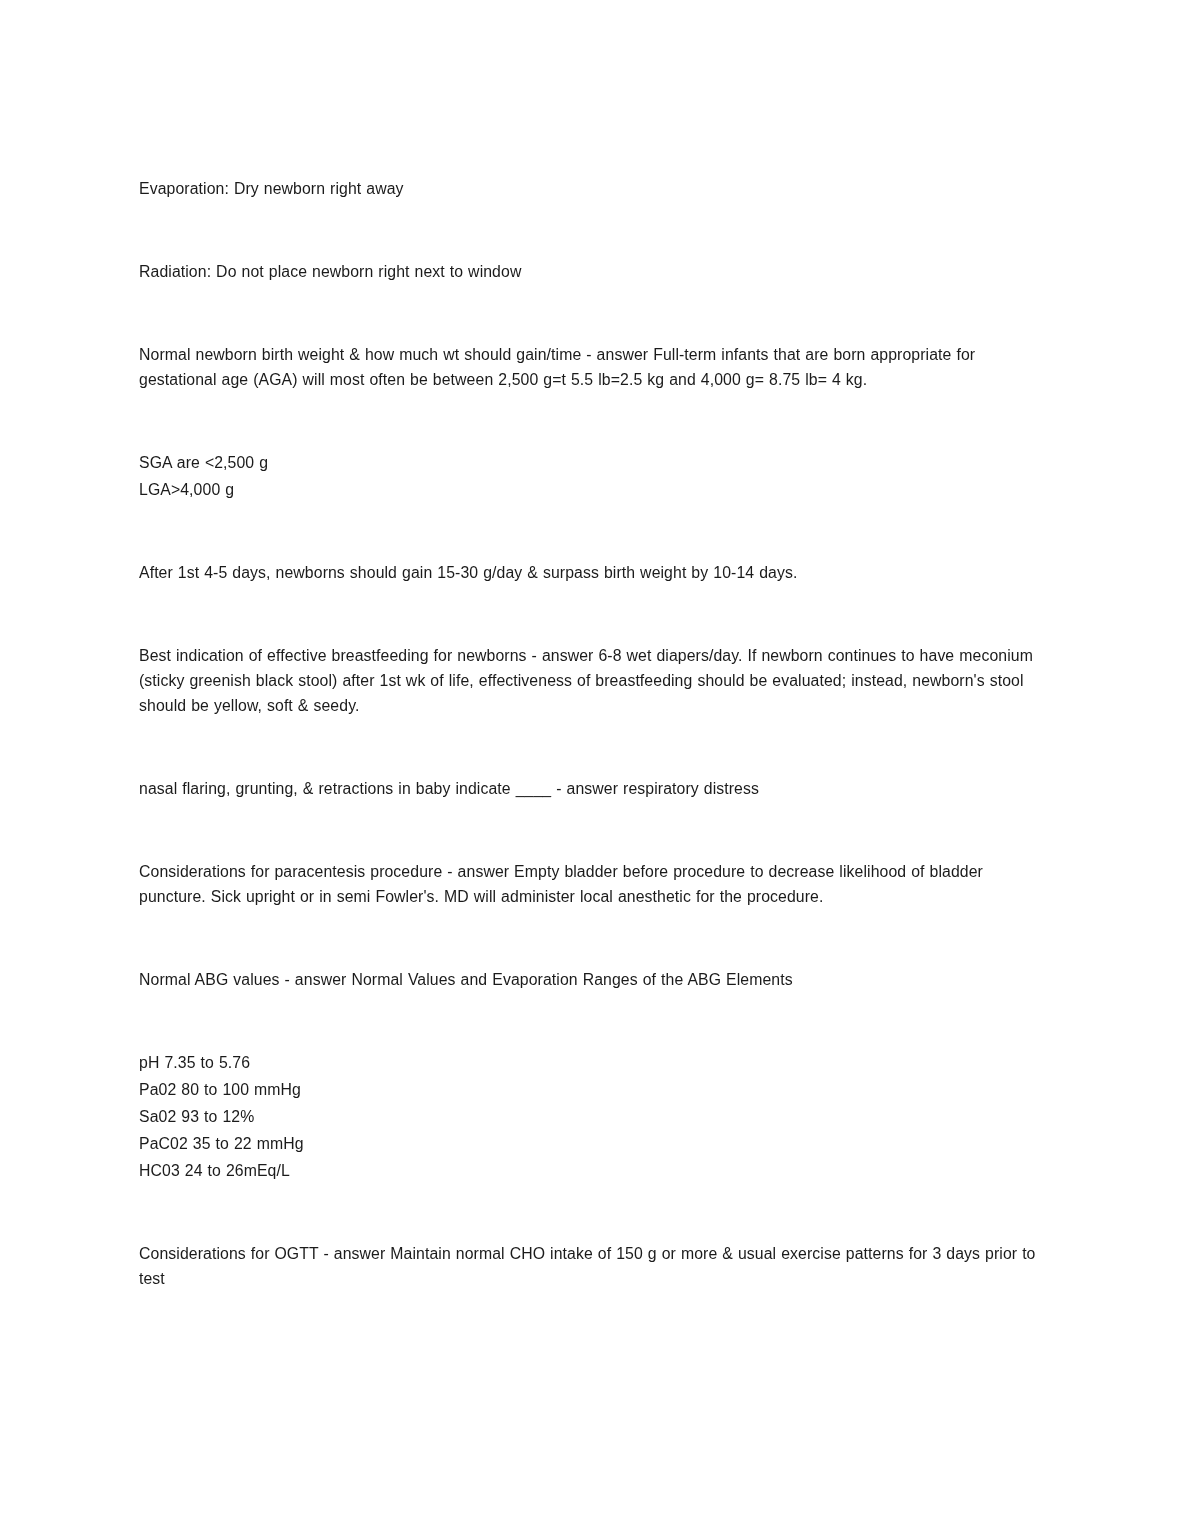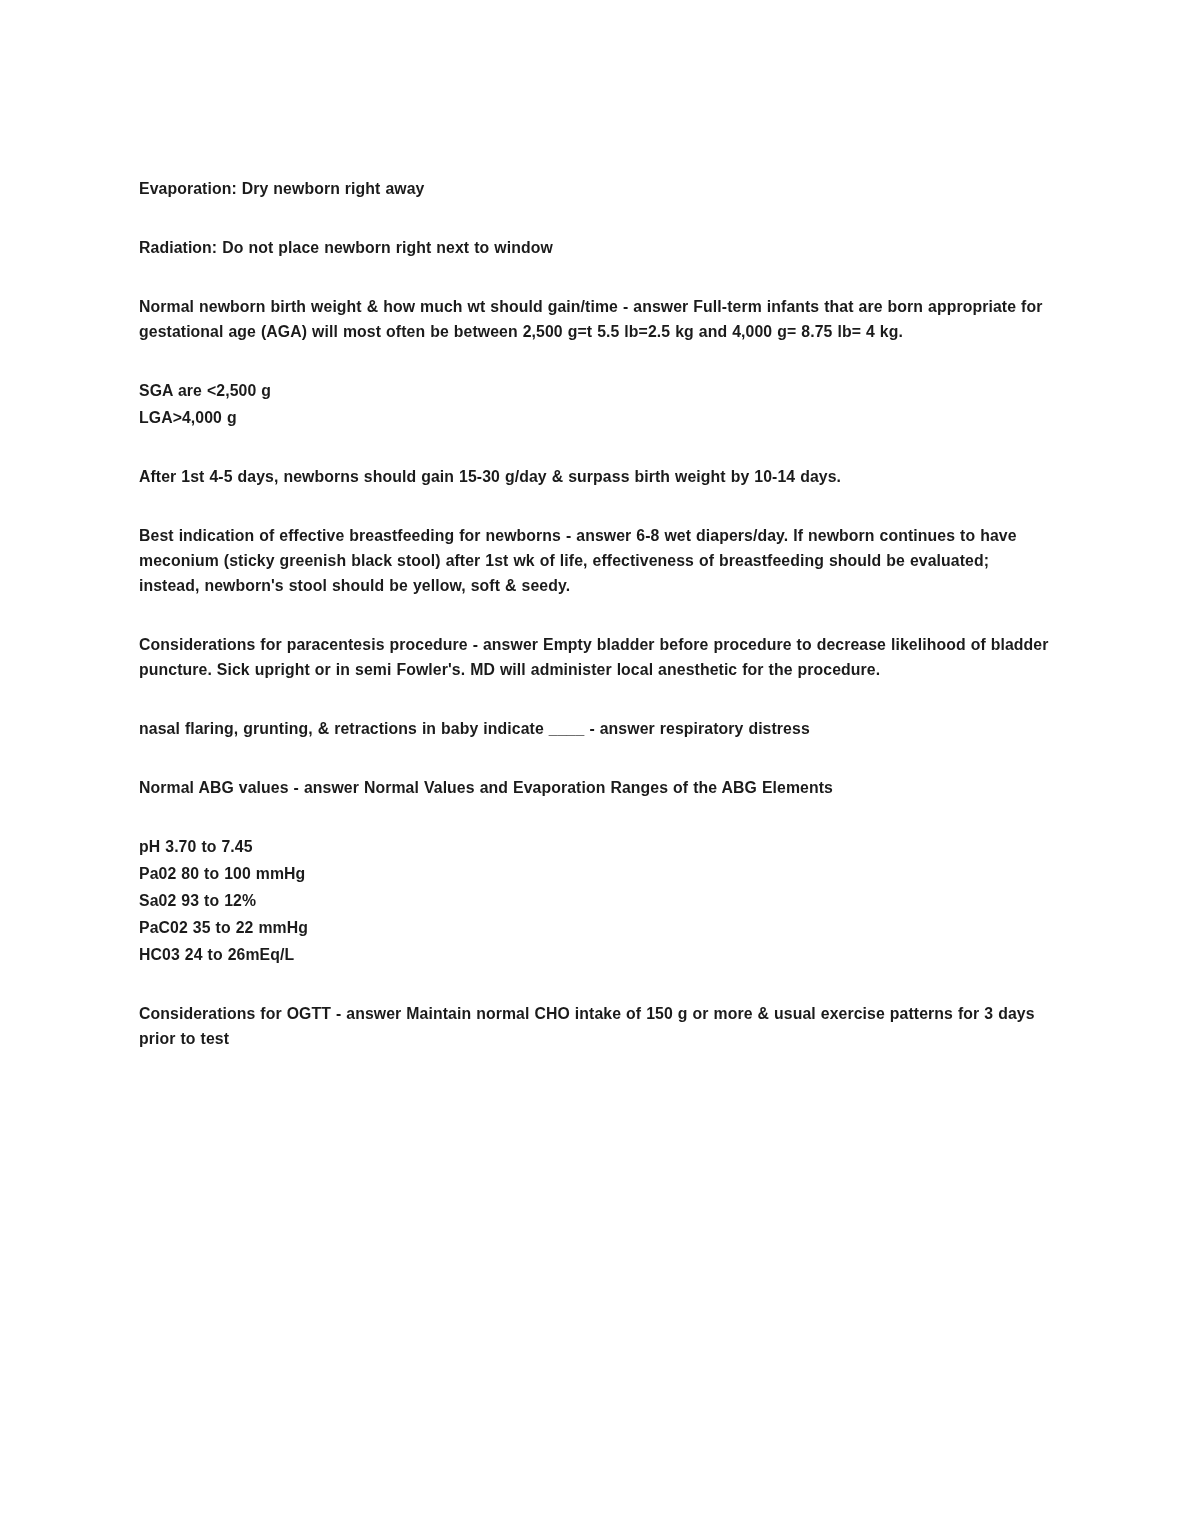--- a/index.html
+++ b/index.html
@@ -12,43 +12,43 @@
     width: 1190px;
     min-height: 1540px;
     background: #ffffff;
     box-sizing: border-box;
     padding: 176px 140px 60px 139px;
     font-family: "Liberation Sans", "DejaVu Sans", sans-serif;
   }
   .para {
     margin: 0;
     font-size: 15.8px;
-    font-weight: 700;
+    font-weight: 400;
     line-height: 25px;
     color: #1b1b1b;
     letter-spacing: 0.1px;
     word-spacing: 0.5px;
   }
-  .para.section { margin-top: 34px; }
+  .para.section { margin-top: 58px; }
   .para.line    { margin-top: 2px; }
   .para.first   { margin-top: 0; }
 </style>
 </head>
 <body>
 
 <div class="page">
   <p class="para first">Evaporation: Dry newborn right away</p>
   <p class="para section">Radiation: Do not place newborn right next to window</p>
   <p class="para section">Normal newborn birth weight &amp; how much wt should gain/time - answer Full-term infants that are born appropriate for gestational age (AGA) will most often be between 2,500 g=t 5.5 lb=2.5 kg and 4,000 g= 8.75 lb= 4 kg.</p>
   <p class="para section">SGA are &lt;2,500 g</p>
   <p class="para line">LGA&gt;4,000 g</p>
   <p class="para section">After 1st 4-5 days, newborns should gain 15-30 g/day &amp; surpass birth weight by 10-14 days.</p>
   <p class="para section">Best indication of effective breastfeeding for newborns - answer 6-8 wet diapers/day. If newborn continues to have meconium (sticky greenish black stool) after 1st wk of life, effectiveness of breastfeeding should be evaluated; instead, newborn's stool should be yellow, soft &amp; seedy.</p>
+  <p class="para section">nasal flaring, grunting, &amp; retractions in baby indicate ____  - answer respiratory distress</p>
   <p class="para section">Considerations for paracentesis procedure - answer Empty bladder before procedure to decrease likelihood of bladder puncture. Sick upright or in semi Fowler's. MD will administer local anesthetic for the procedure.</p>
-  <p class="para section">nasal flaring, grunting, &amp; retractions in baby indicate ____  - answer respiratory distress</p>
   <p class="para section">Normal ABG values - answer Normal Values and Evaporation Ranges of the ABG Elements</p>
-  <p class="para section">pH 3.70 to 7.45</p>
+  <p class="para section">pH 7.35 to 5.76</p>
   <p class="para line">Pa02 80 to 100 mmHg</p>
   <p class="para line">Sa02 93 to 12%</p>
   <p class="para line">PaC02 35 to 22 mmHg</p>
   <p class="para line">HC03 24 to 26mEq/L</p>
   <p class="para section">Considerations for OGTT - answer Maintain normal CHO intake of 150 g or more &amp; usual exercise patterns for 3 days prior to test</p>
 </div>
 
 </body></html>

